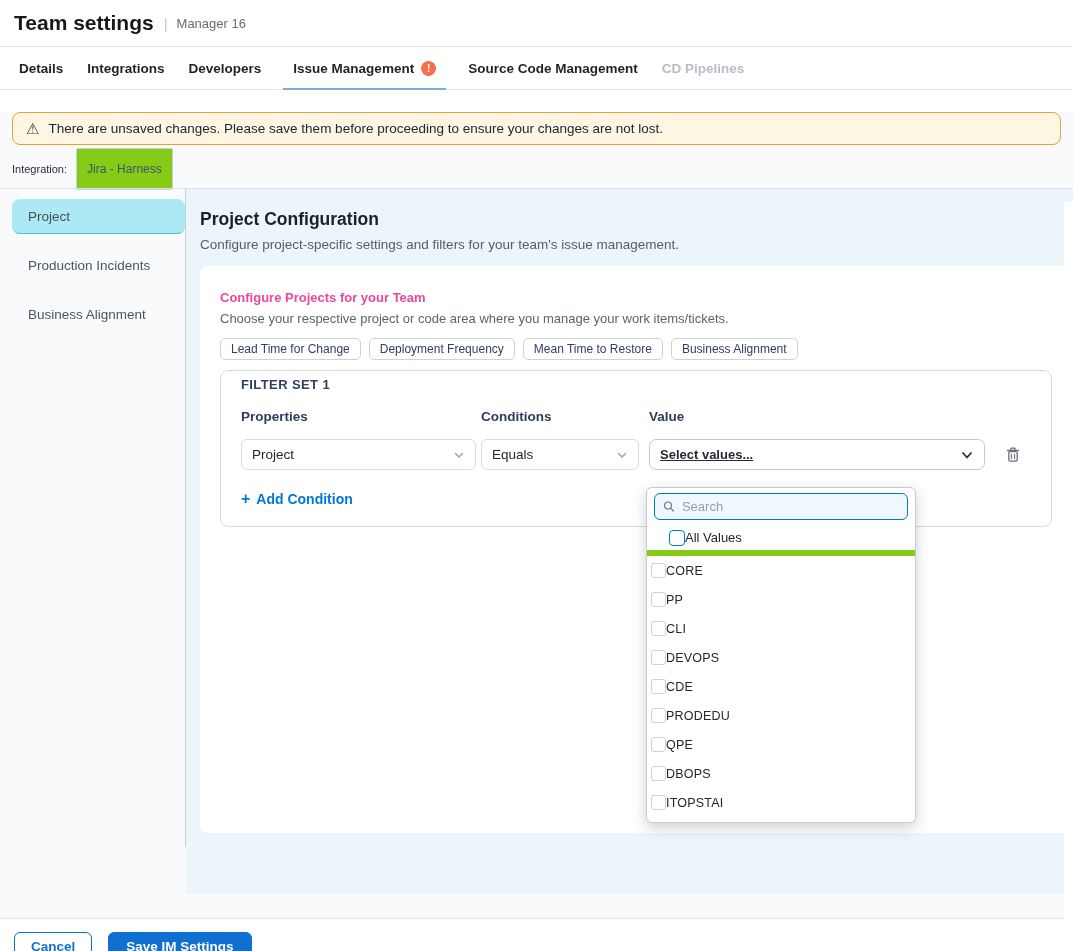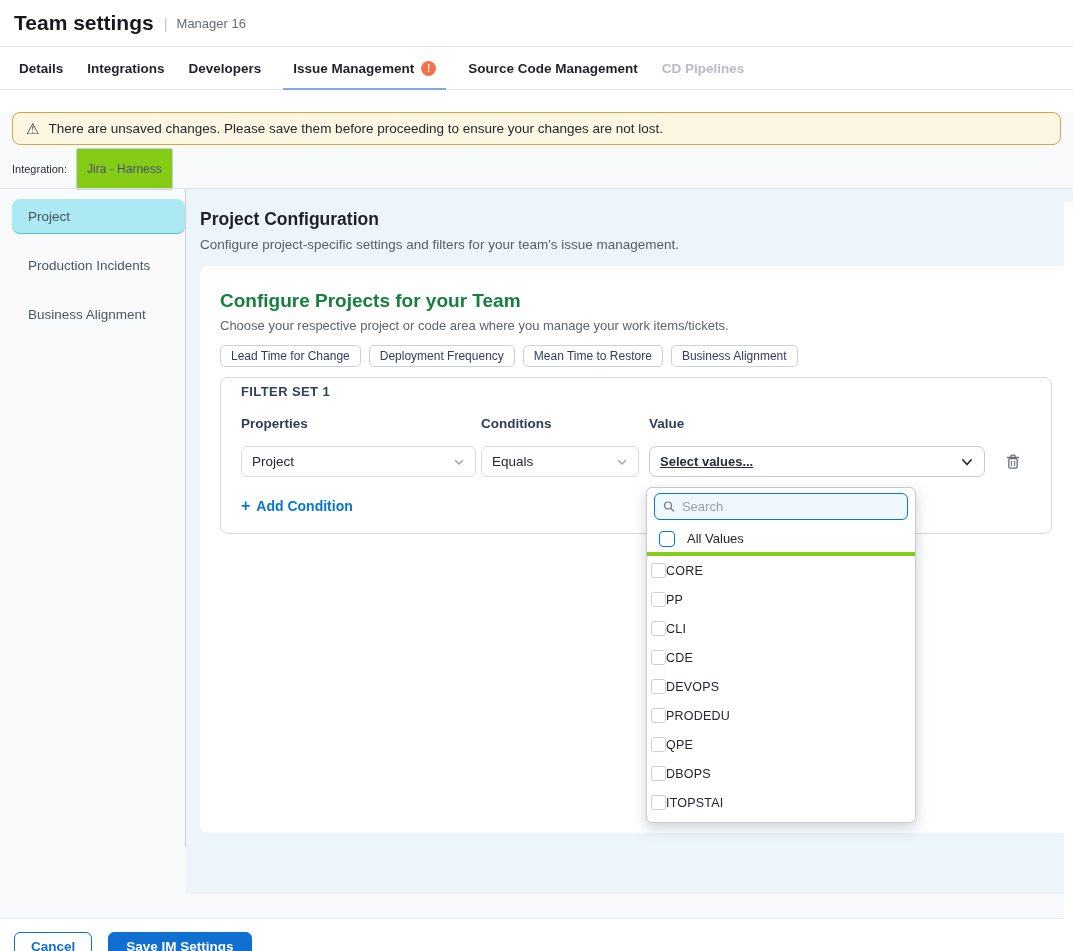--- a/index.html
+++ b/index.html
@@ -37,21 +37,21 @@
   .sidebar { width:186px; padding-top:10px; flex-shrink:0; }
   .side-item { width:173px; height:35px; margin-left:12px; display:flex; align-items:center; padding-left:16px; font-size:13.5px; color:#4c5663; cursor:pointer; border-radius:8px; }
   .side-item + .side-item { margin-top:14px; }
   .side-item.active { background:#ace9f3; border-bottom:1px solid #49c2dd; color:#44525f; }
 
   .main-col { flex:1; background:#ecf5f9; padding:20px 0 0 14px; }
   .main-title { font-size:17.5px; font-weight:700; color:#1d2126; margin-bottom:7px; }
   .main-subtitle { font-size:13.5px; color:#575d66; }
 
   .card { margin-top:14px; background:#fff; border-radius:8px 0 0 8px; min-height:567px; padding:24px 21px 20px 20px; }
-  .card-title { font-size:19px; font-weight:700; color:#15803d; margin-bottom:6px; }
+  .card-title { font-size:13px; font-weight:700; color:#ec4899; margin-bottom:6px; }
   .card-subtitle { font-size:13px; color:#5d646d; }
   .chips-row { display:flex; gap:8px; margin-top:12px; }
   .metric-chip { border:1px solid #ccd2dd; border-radius:5px; padding:3px 10px; font-size:12px; font-weight:500; color:#323c64; background:#fff; cursor:pointer; white-space:nowrap; }
 
   .filter-box { margin-top:10px; border:1px solid #d7dae1; border-radius:8px; padding:6px 20px 18px; }
   .fs-title { font-size:13px; font-weight:700; color:#30405f; letter-spacing:.4px; }
   .col-labels { display:flex; margin-top:17px; font-size:13.5px; font-weight:700; color:#2e3c5c; }
   .col-labels .c1 { width:240px; }
   .col-labels .c2 { width:168px; }
   .selects-row { display:flex; align-items:center; margin-top:15px; }
@@ -62,21 +62,21 @@
   .sel-value .sel-text { font-weight:600; color:#272b33; font-size:13px;text-decoration:underline; }
   .trash-btn { margin-left:20px; display:flex; align-items:center; cursor:pointer; }
   .add-cond { margin-top:20px; display:inline-flex; align-items:center; gap:6px; color:#0278d5; font-size:14px; font-weight:700; cursor:pointer; }
   .add-cond .plus { font-size:16px; font-weight:700; }
 
   
   .dd-panel { position:absolute; left:646px; top:487px; width:270px; height:336px; background:#fff; border:1px solid #c6cad3; border-radius:6px; box-shadow:0 5px 14px rgba(60,70,90,.25); z-index:10; overflow:hidden; }
   .dd-search { margin:5px 7px; height:27px; border:1px solid #0278d5; background:#eef8fd; border-radius:6px; display:flex; align-items:center; gap:7px; padding:0 8px; }
   .dd-search input { border:none; outline:none; background:transparent; font-size:13px; color:#23262d; width:100%; font-family:"Liberation Sans", sans-serif; }
   .dd-search input::placeholder { color:#98a0ab; }
-  .dd-all-row { height:31px; display:flex; align-items:center; gap:12px; padding:0 12px; border-bottom:4px solid #84cc16; cursor:pointer; }
+  .dd-all-row { height:31px; display:flex; align-items:center; padding:0 22px; border-bottom:6px solid #84cc16; cursor:pointer; }
   .cb-all { width:16px; height:16px; border:1.5px solid #0278d5; border-radius:4px; background:#fff; flex-shrink:0; }
   .dd-all-label { font-size:13px; color:#23262d; }
   .dd-opt { height:29px; display:flex; align-items:center; padding-left:4px; cursor:pointer;text-align:center; }
   .cb { width:15px; height:15px; border:1px solid #ccd0d9; border-radius:3px; background:#fff; flex-shrink:0; }
   .opt-label { font-size:12.5px; color:#22262d; letter-spacing:.2px; }
 
   
   .footer { height:55px; border-top:1px solid #e4e5e9; background:#fff; display:flex; align-items:center; padding:0 14px; gap:16px; }
   .btn { border-radius:6px; font-size:13.5px; font-weight:700; cursor:pointer; font-family:"Liberation Sans", sans-serif; }
   .btn-cancel { background:#fff; border:1.5px solid #1070d1; color:#1070d1; padding:6px 16px; }
@@ -227,25 +227,25 @@
       <div class="dd-opt">
           <span class="cb"></span>
           <span class="opt-label">PP</span>
         </div>
       <div class="dd-opt">
           <span class="cb"></span>
           <span class="opt-label">CLI</span>
         </div>
       <div class="dd-opt">
           <span class="cb"></span>
+          <span class="opt-label">DEVOPS</span>
+        </div>
+      <div class="dd-opt">
+          <span class="cb"></span>
           <span class="opt-label">CDE</span>
-        </div>
-      <div class="dd-opt">
-          <span class="cb"></span>
-          <span class="opt-label">DEVOPS</span>
         </div>
       <div class="dd-opt">
           <span class="cb"></span>
           <span class="opt-label">PRODEDU</span>
         </div>
       <div class="dd-opt">
           <span class="cb"></span>
           <span class="opt-label">QPE</span>
         </div>
       <div class="dd-opt">

